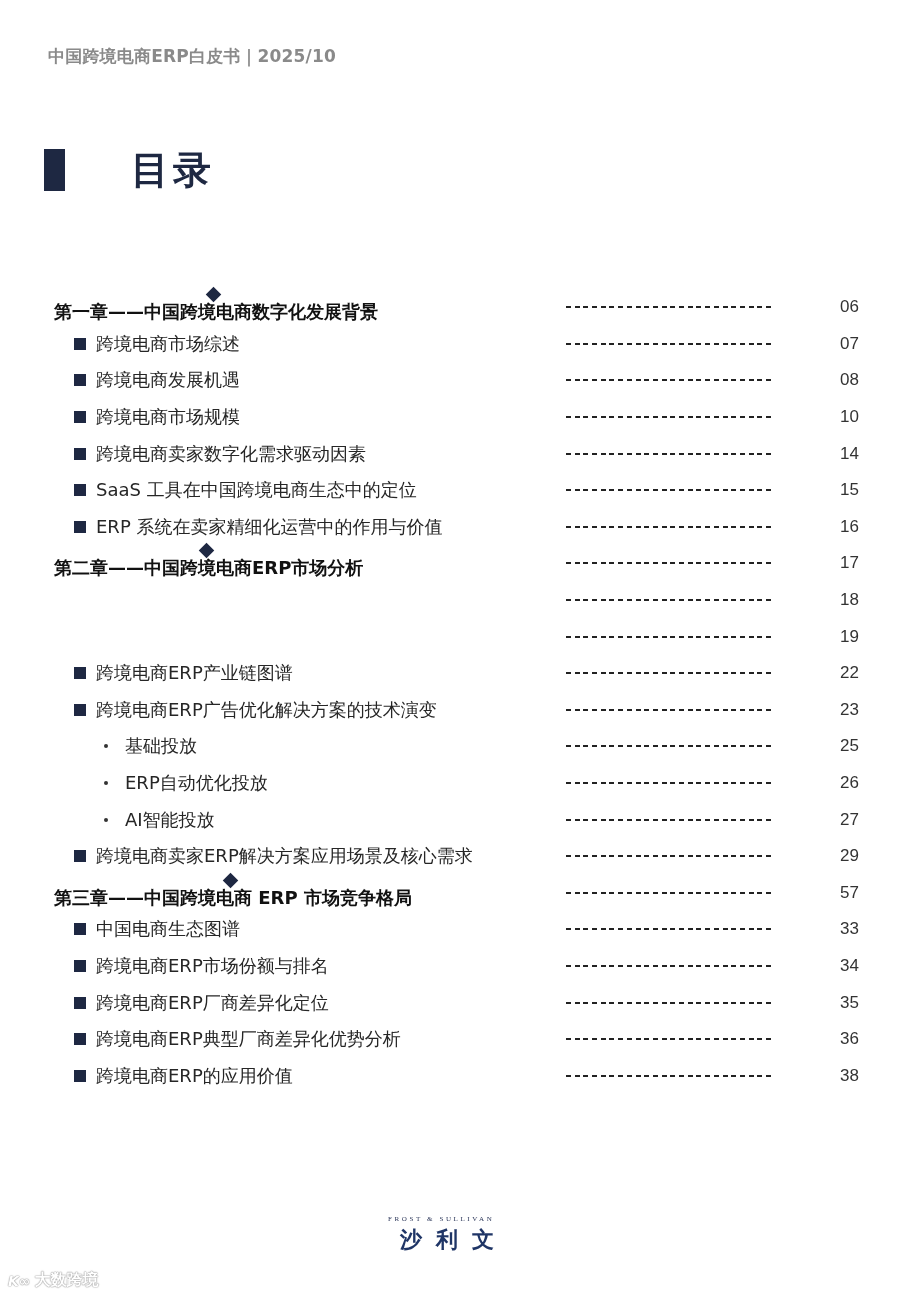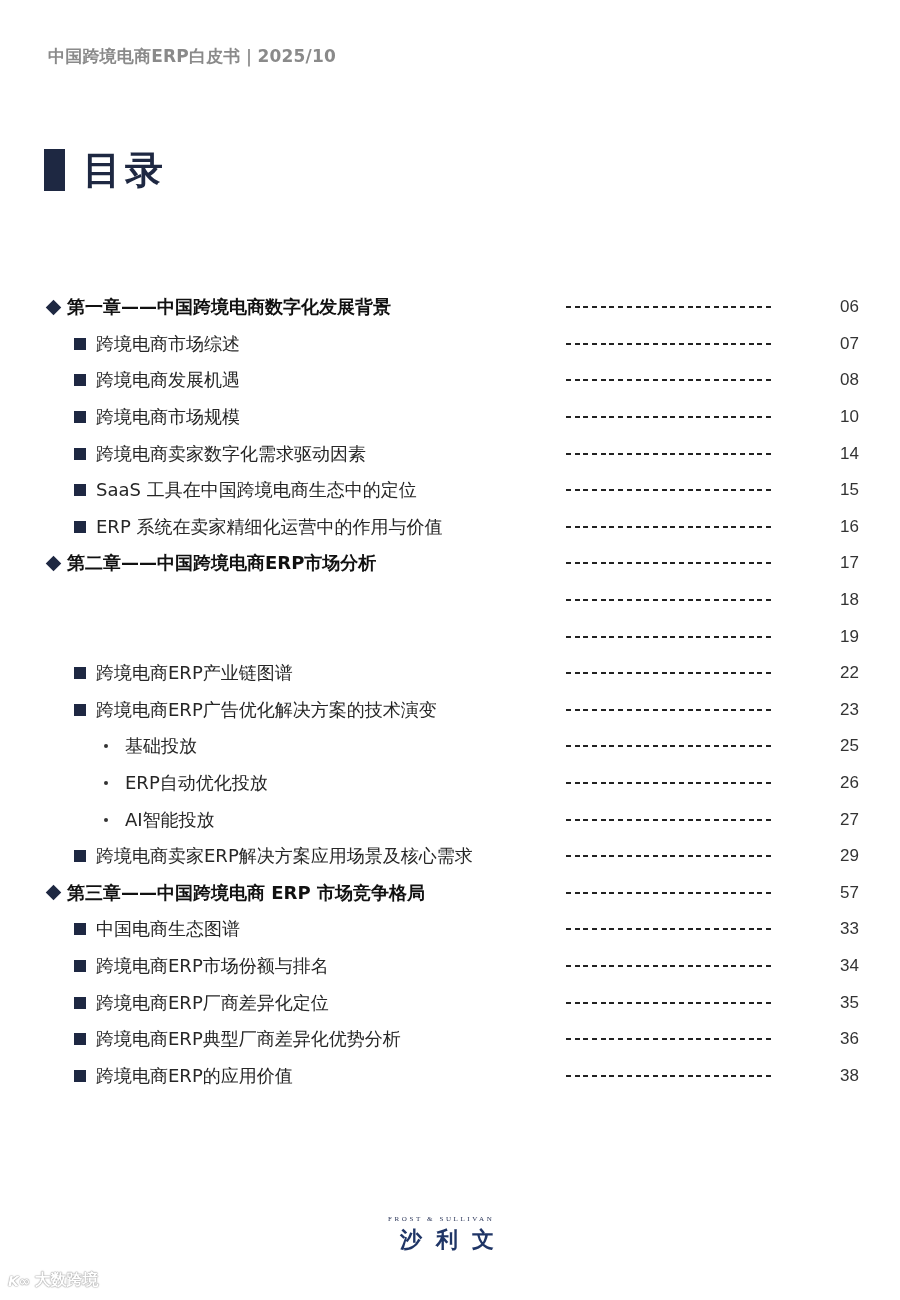--- a/index.html
+++ b/index.html
@@ -8,41 +8,41 @@
       font-family: "DejaVu Sans", "Liberation Sans", sans-serif;
       color: #262626;
     }
     .header-line {
       position: absolute; left: 48px; top: 45px;
       font-size: 17px; font-weight: bold; color: #8a8a8a;
       letter-spacing: 0.2px;
     }
     .title-wrap {
       position: absolute; left: 44px; top: 149px; height: 42px;
-      display: flex; align-items: center;
+      display: flex; align-items: center; gap: 48px;
     }
     .title-bar {
       width: 21px; height: 42px; background: #1e2842; margin-right: 18px;
     }
     .title-text {
       font-size: 38px; font-weight: bold; color: #1e2842; letter-spacing: 4px;
       line-height: 42px;
     }
     .toc {
       position: absolute; left: 0; top: 289px; width: 900px;
     }
     .toc-row {
       position: relative; height: 36.6px;
       display: flex; align-items: center;
     }
     .toc-left {
       position: absolute; top: 0; height: 100%;
       display: flex; align-items: center;
     }
-    .lvl-0 .toc-left { left: 45px; }
+    .lvl-0 .toc-left { left: 54px; flex-direction: column; }
     .lvl-1 .toc-left { left: 74px; }
     .lvl-2 .toc-left { left: 104px; }
     .marker-diamond {
       width: 11px; height: 11px; background: #1e2842;
       transform: rotate(45deg); margin: 0 8px 0 3px;
     }
     .marker-square {
       width: 12px; height: 12px; background: #1e2842; margin-right: 10px;
     }
     .marker-dot {

